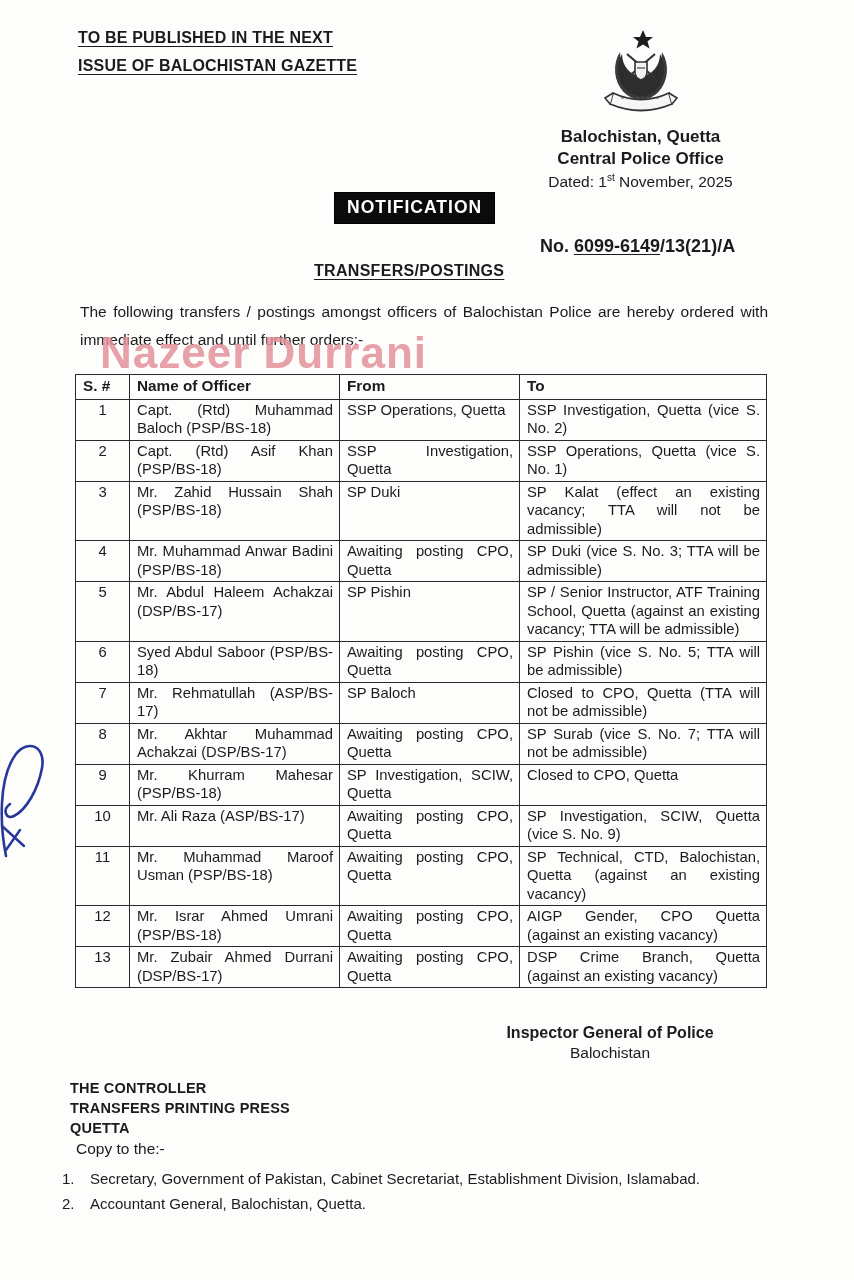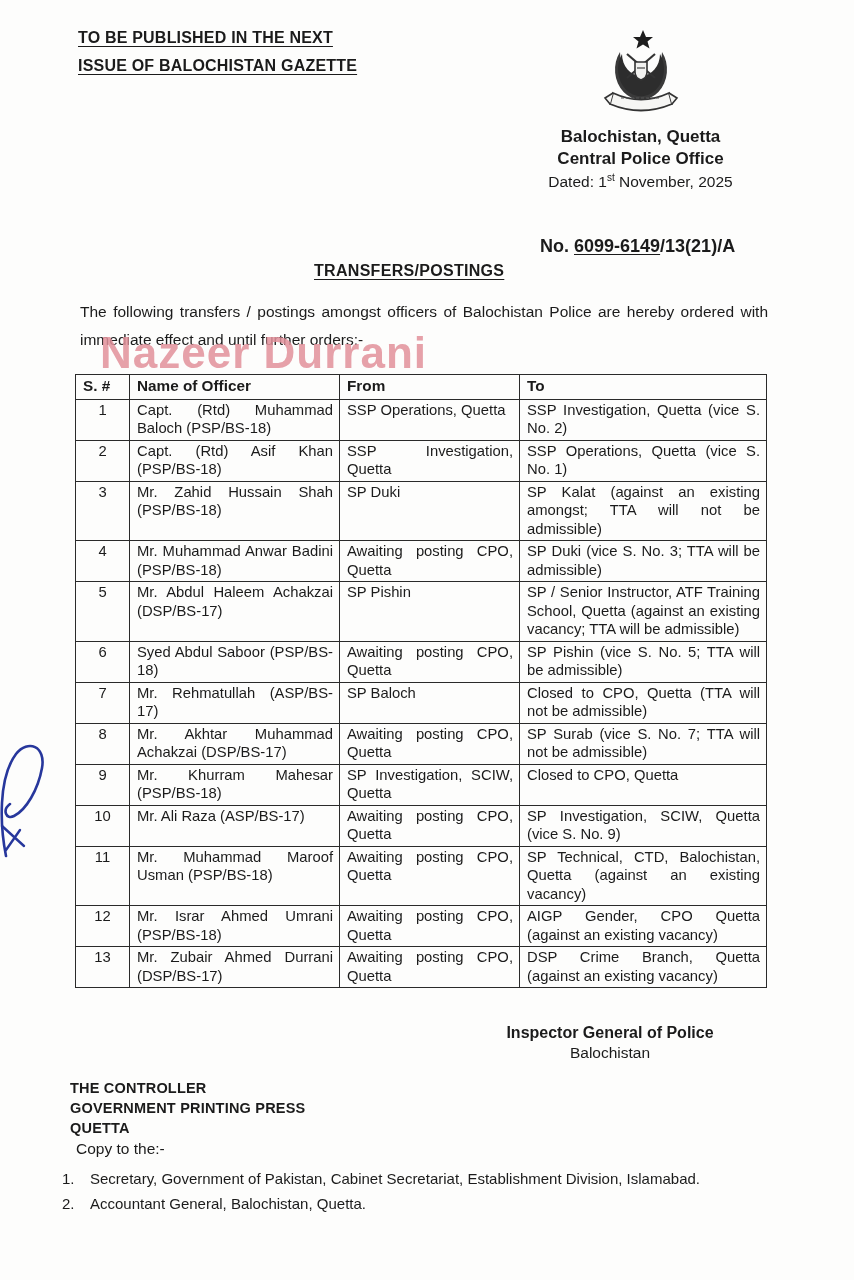--- a/index.html
+++ b/index.html
@@ -141,20 +141,21 @@
       <path d="M19 76 Q 50 89 81 76 L 78 65 Q 50 78 22 65 Z" fill="#f6f6f4" stroke="#333" stroke-width="1.8"></path>
       <path d="M19 76 l-5 -6 l8 -5" fill="#f6f6f4" stroke="#333" stroke-width="1.6"></path>
       <path d="M81 76 l5 -6 l-8 -5" fill="#f6f6f4" stroke="#333" stroke-width="1.6"></path>
       <path d="M30 70 h40" stroke="#555" stroke-width="1" stroke-dasharray="3 2"></path>
     </svg>
     <div class="office-name">Balochistan, Quetta</div>
     <div class="office-name">Central Police Office</div>
     <div class="office-date"><span>Dated: 1</span><sup>st</sup><span> November, 2025</span></div>
   </div>
 
+  <div class="notif-box">NOTIFICATION</div>
 
   <div class="ref-no">
     <span>No. </span><span class="u">6099-6149</span><span>/13(21)/A</span>
   </div>
 
   <div class="subject">TRANSFERS/POSTINGS</div>
 
   <div class="intro">The following transfers / postings amongst officers of Balochistan Police are hereby ordered with immediate effect and until further orders:-</div>
 
   <div class="watermark">Nazeer Durrani</div>
@@ -184,21 +185,21 @@
       <tr>
         <td class="sno">2</td>
         <td class="jt">Capt. (Rtd) Asif Khan (PSP/BS-18)</td>
         <td class="jt">SSP Investigation, Quetta</td>
         <td class="jt">SSP Operations, Quetta (vice S. No. 1)</td>
       </tr>
       <tr>
         <td class="sno">3</td>
         <td class="jt">Mr. Zahid Hussain Shah (PSP/BS-18)</td>
         <td class="jt">SP Duki</td>
-        <td class="jt">SP Kalat (against an existing amongst; TTA will not be admissible)</td>
+        <td class="jt">SP Kalat (effect an existing vacancy; TTA will not be admissible)</td>
       </tr>
       <tr>
         <td class="sno">4</td>
         <td class="jt">Mr. Muhammad Anwar Badini (PSP/BS-18)</td>
         <td class="jt">Awaiting posting CPO, Quetta</td>
         <td class="jt">SP Duki (vice S. No. 3; TTA will be admissible)</td>
       </tr>
       <tr>
         <td class="sno">5</td>
         <td class="jt">Mr. Abdul Haleem Achakzai (DSP/BS-17)</td>
@@ -256,21 +257,21 @@
     </tbody>
   </table>
 
   <div class="signature">
     <div class="sig-title">Inspector General of Police</div>
     <div class="sig-sub">Balochistan</div>
   </div>
 
   <div class="controller">
     <div>THE CONTROLLER</div>
-    <div>GOVERNMENT PRINTING PRESS</div>
+    <div>TRANSFERS PRINTING PRESS</div>
     <div>QUETTA</div>
   </div>
 
   <div class="copy-label">Copy to the:-</div>
 
   <div class="copy-list">
     <div class="copy-item">
       <span class="num">1.</span>
       <span>Secretary, Government of Pakistan, Cabinet Secretariat, Establishment Division, Islamabad.</span>
     </div>

